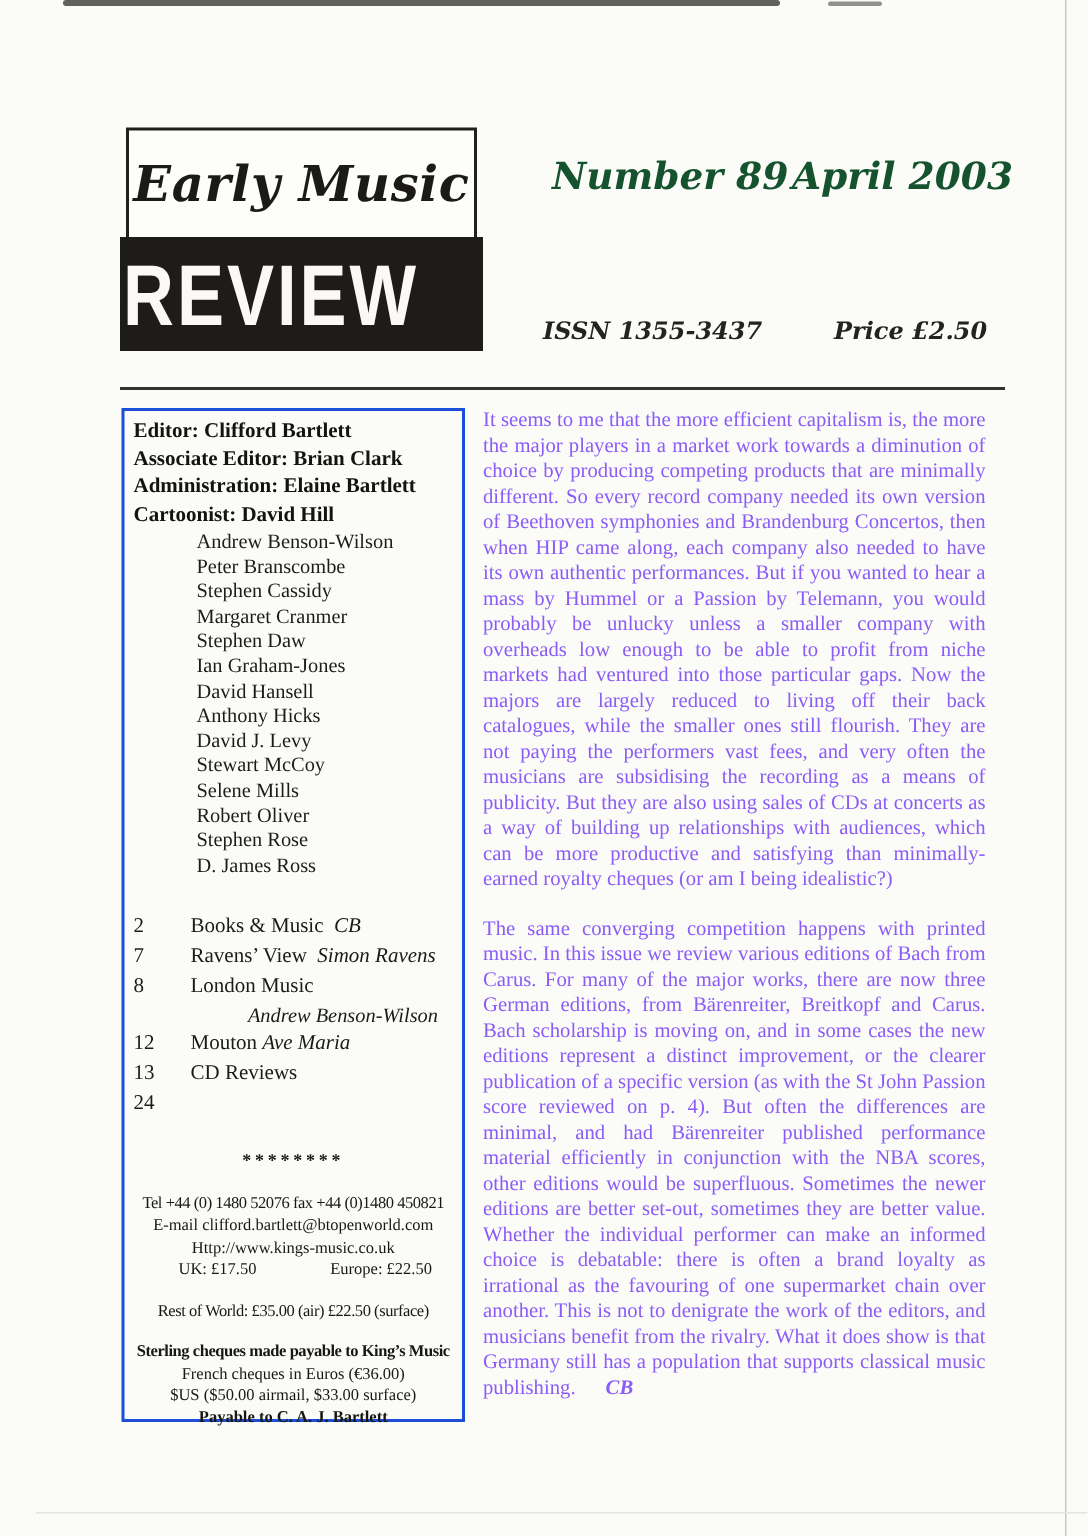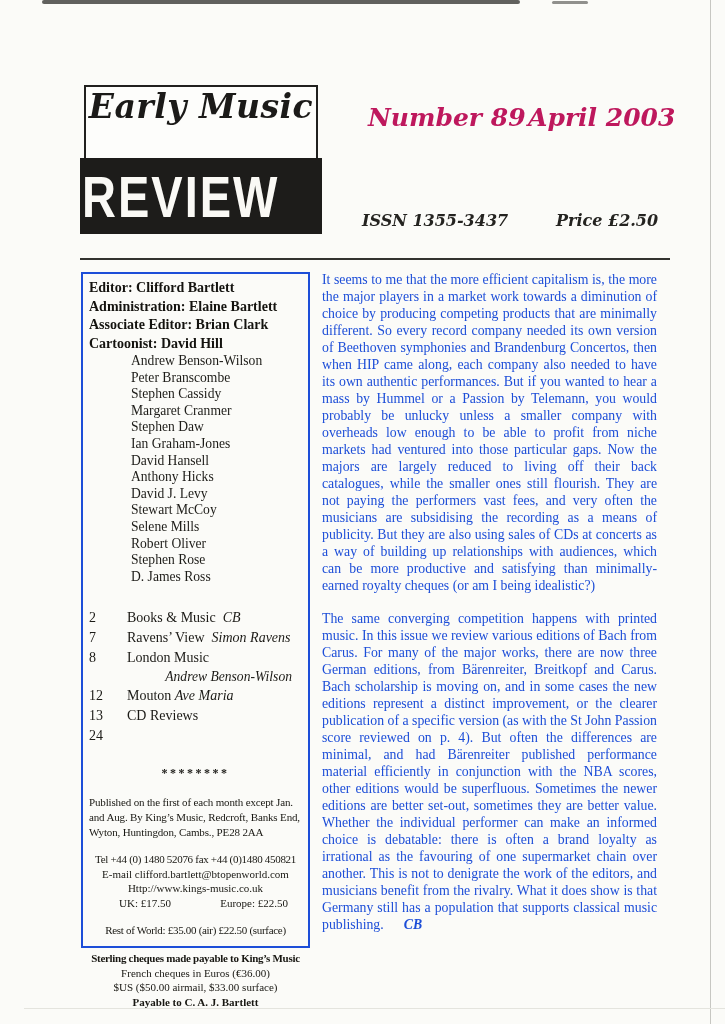--- a/index.html
+++ b/index.html
@@ -19,40 +19,40 @@
   .artifact-top{position:absolute;top:0;left:42px;width:478px;height:4px;background:#2e2d2b;opacity:.75;border-radius:2px;}
   .artifact-top2{position:absolute;top:1px;left:552px;width:36px;height:3px;background:#4a4946;opacity:.6;border-radius:2px;}
   .artifact-right{position:absolute;top:0;left:710px;width:1px;height:1024px;background:#c7c7c2;}
   .artifact-bottom{position:absolute;top:1008px;left:24px;width:701px;height:1px;background:#e4e4de;}
 
   
   .logo{position:absolute;left:84px;top:85px;width:234px;}
   .logo-top{
     box-sizing:border-box;height:75px;
     border:2px solid #21201e;background:#fdfdfb;
-    display:flex;align-items:flex-start;justify-content:center;
+    display:flex;align-items:center;justify-content:center;
   }
   .logo-top span{
     font-family:"DejaVu Serif","Liberation Serif",serif;
     font-style:italic;font-weight:600;font-size:33px;color:#1b1a18;
     letter-spacing:.5px;white-space:nowrap;
   }
   .logo-bottom{
     box-sizing:border-box;height:72px;margin-left:-2px;width:238px;
     background:#1d1c1a;
     display:flex;align-items:center;
     box-shadow:0 0 0 2px #1d1c1a;
   }
   .logo-bottom span{
     font-family:"Liberation Sans","DejaVu Sans",sans-serif;
     font-weight:700;font-size:47px;color:#faf9f5;
     letter-spacing:2px;transform:scaleY(1.22);transform-origin:center;
     white-space:nowrap;
   }
-  .issue-line{position:absolute;top:103px;font-family:"DejaVu Serif","Liberation Serif",serif;font-style:italic;font-weight:600;font-size:25px;color:#be185d;white-space:nowrap;}
+  .issue-line{position:absolute;top:103px;font-family:"DejaVu Serif","Liberation Serif",serif;font-style:italic;font-weight:600;font-size:25px;color:#14532d;white-space:nowrap;}
   .issue-number{left:368px;}
   .issue-date{left:528px;}
   .small-line{position:absolute;top:211px;font-family:"DejaVu Serif","Liberation Serif",serif;font-style:italic;font-weight:600;font-size:16px;color:#242320;white-space:nowrap;}
   .issn{left:362px;}
   .price{left:556px;}
   .header-rule{position:absolute;left:80px;top:258px;width:590px;height:2px;background:#33322f;}
 
   
   .info-box{
     position:absolute;left:81px;top:272px;width:229px;height:676px;
@@ -74,21 +74,21 @@
   .pub{margin-top:14px;font-size:11px;line-height:14.6px;color:#181712;}
   .pub .pl{text-align:left;letter-spacing:-0.15px;}
   .pub .pc{text-align:center;}
   .pub .pb{font-weight:700;}
   .pub .tight{white-space:nowrap;letter-spacing:-0.3px;margin-top:13px;}
   .rates{display:flex;justify-content:space-between;padding:0 14px 0 30px;}
 
   
   .editorial{
     position:absolute;left:322px;top:271px;width:335px;
-    font-size:13.8px;line-height:17px;text-align:justify;color:#1d4ed8;
+    font-size:13.8px;line-height:17px;text-align:justify;color:#8b5cf6;
   }
   .editorial p{margin:0 0 16px 0;}
   .signoff{font-style:italic;font-weight:600;margin-left:20px;}
 </style>
 </head>
 <body>
 
 <div class="page">
 
   <div class="artifact-top"></div>
@@ -109,22 +109,22 @@
   <div class="issue-line issue-date">April 2003</div>
   <div class="small-line issn">ISSN 1355-3437</div>
   <div class="small-line price">Price £2.50</div>
 
   <div class="header-rule"></div>
 
   <aside class="info-box">
 
     <div class="staff">
       <div>Editor: Clifford Bartlett</div>
+      <div>Associate Editor: Brian Clark</div>
       <div>Administration: Elaine Bartlett</div>
-      <div>Associate Editor: Brian Clark</div>
       <div>Cartoonist: David Hill</div>
     </div>
 
     <div class="reviewers">
       <div>Andrew Benson-Wilson</div>
       <div>Peter Branscombe</div>
       <div>Stephen Cassidy</div>
       <div>Margaret Cranmer</div>
       <div>Stephen Daw</div>
       <div>Ian Graham-Jones</div>
@@ -161,21 +161,20 @@
         <span class="toc-title"><span>CD Reviews</span></span>
       </div>
       <div class="toc-row">
         <span class="toc-num">24</span>
       </div>
     </div>
 
     <div class="stars">********</div>
 
     <div class="pub">
-      <div class="pl">Published on the first of each month except Jan. and Aug. By King’s Music, Redcroft, Banks End, Wyton, Huntingdon, Cambs., PE28 2AA</div>
       <div class="pc tight">Tel +44 (0) 1480 52076  fax +44 (0)1480 450821</div>
       <div class="pc">E-mail clifford.bartlett@btopenworld.com</div>
       <div class="pc">Http://www.kings-music.co.uk</div>
       <div class="rates">
         <span>UK: £17.50</span>
         <span>Europe: £22.50</span>
       </div>
       <div class="pc tight">Rest of World: £35.00 (air) £22.50 (surface)</div>
       <div class="pc pb tight">Sterling cheques made payable to King’s Music</div>
       <div class="pc">French cheques in Euros (€36.00)</div>

